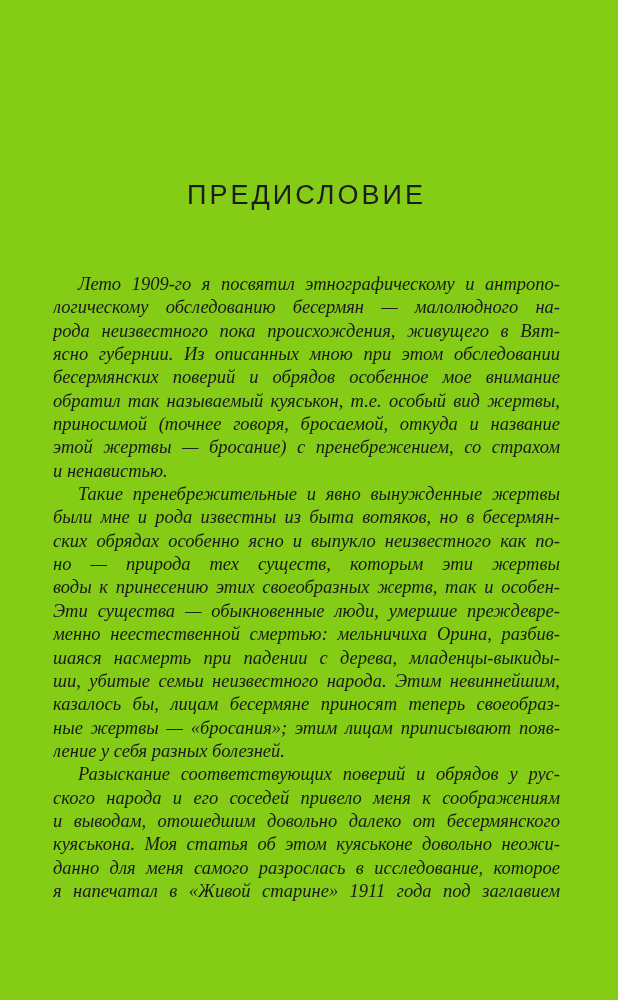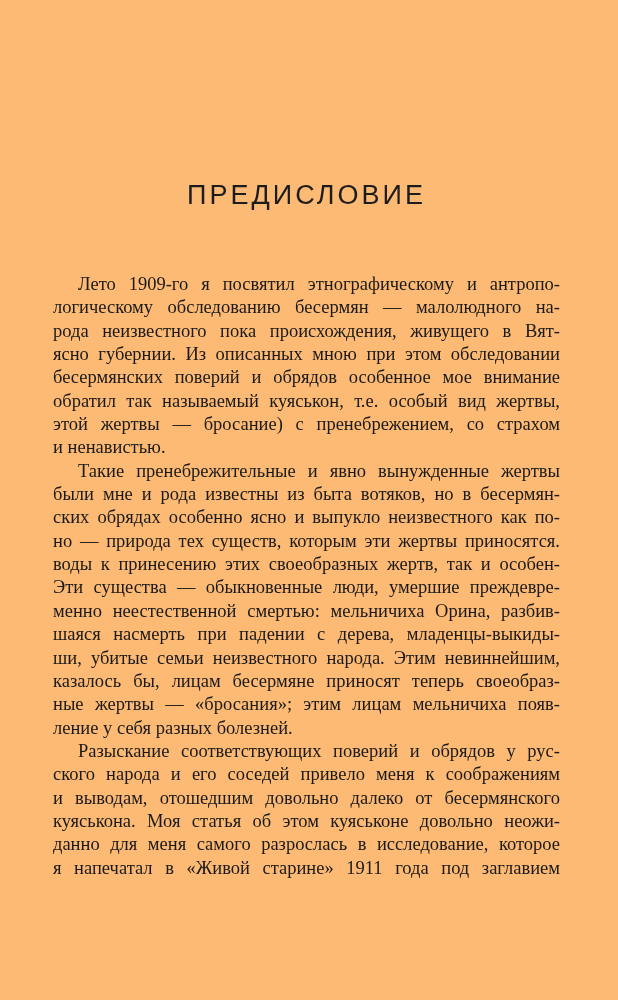--- a/index.html
+++ b/index.html
@@ -5,21 +5,21 @@
   html, body {
     margin: 0;
     padding: 0;
     background: #ffffff;
   }
   .page {
     position: relative;
     width: 618px;
     height: 1000px;
     box-sizing: border-box;
-    background: #fdba74;
+    background: #84cc16;
     color: #1a1a1a;
     padding: 0 58px 0 53px;
     overflow: hidden;
   }
   .chapter-title {
     margin: 0;
     padding-top: 182px;
     text-align: center;
     font-family: "Liberation Sans", "DejaVu Sans", sans-serif;
     font-size: 27px;
@@ -37,20 +37,21 @@
   }
   .paragraph {
     margin: 0;
   }
   .line {
     height: 23.35px;
     text-align: justify;
     text-align-last: justify;
     white-space: normal;
     overflow: hidden;
+    font-style: italic;
   }
   .line.first {
     text-indent: 25px;
   }
   .line.last {
     text-align: center;
     text-align-last: left;
   }
 </style>
 </head>
@@ -59,35 +60,36 @@
 <div class="page">
   <h1 class="chapter-title">ПРЕДИСЛОВИЕ</h1>
   <div class="body-text" id="body-text">
       <div class="paragraph">
         <div class="line first">Лето 1909-го я посвятил этнографическому и антропо-</div>
         <div class="line">логическому обследованию бесермян — малолюдного на-</div>
         <div class="line">рода неизвестного пока происхождения, живущего в Вят-</div>
         <div class="line">ясно губернии. Из описанных мною при этом обследовании</div>
         <div class="line">бесермянских поверий и обрядов особенное мое внимание</div>
         <div class="line">обратил так называемый куяськон, т.е. особый вид жертвы,</div>
+        <div class="line">приносимой (точнее говоря, бросаемой, откуда и название</div>
         <div class="line">этой жертвы — бросание) с пренебрежением, со страхом</div>
         <div class="line last">и ненавистью.</div>
       </div>
       <div class="paragraph">
         <div class="line first">Такие пренебрежительные и явно вынужденные жертвы</div>
         <div class="line">были мне и рода известны из быта вотяков, но в бесермян-</div>
         <div class="line">ских обрядах особенно ясно и выпукло неизвестного как по-</div>
         <div class="line">но — природа тех существ, которым эти жертвы приносятся.</div>
         <div class="line">воды к принесению этих своеобразных жертв, так и особен-</div>
         <div class="line">Эти существа — обыкновенные люди, умершие преждевре-</div>
         <div class="line">менно неестественной смертью: мельничиха Орина, разбив-</div>
         <div class="line">шаяся насмерть при падении с дерева, младенцы-выкиды-</div>
         <div class="line">ши, убитые семьи неизвестного народа. Этим невиннейшим,</div>
         <div class="line">казалось бы, лицам бесермяне приносят теперь своеобраз-</div>
-        <div class="line">ные жертвы — «бросания»; этим лицам мельничиха появ-</div>
+        <div class="line">ные жертвы — «бросания»; этим лицам приписывают появ-</div>
         <div class="line last">ление у себя разных болезней.</div>
       </div>
       <div class="paragraph">
         <div class="line first">Разыскание соответствующих поверий и обрядов у рус-</div>
         <div class="line">ского народа и его соседей привело меня к соображениям</div>
         <div class="line">и выводам, отошедшим довольно далеко от бесермянского</div>
         <div class="line">куяськона. Моя статья об этом куяськоне довольно неожи-</div>
         <div class="line">данно для меня самого разрослась в исследование, которое</div>
         <div class="line">я напечатал в «Живой старине» 1911 года под заглавием</div>
       </div>

